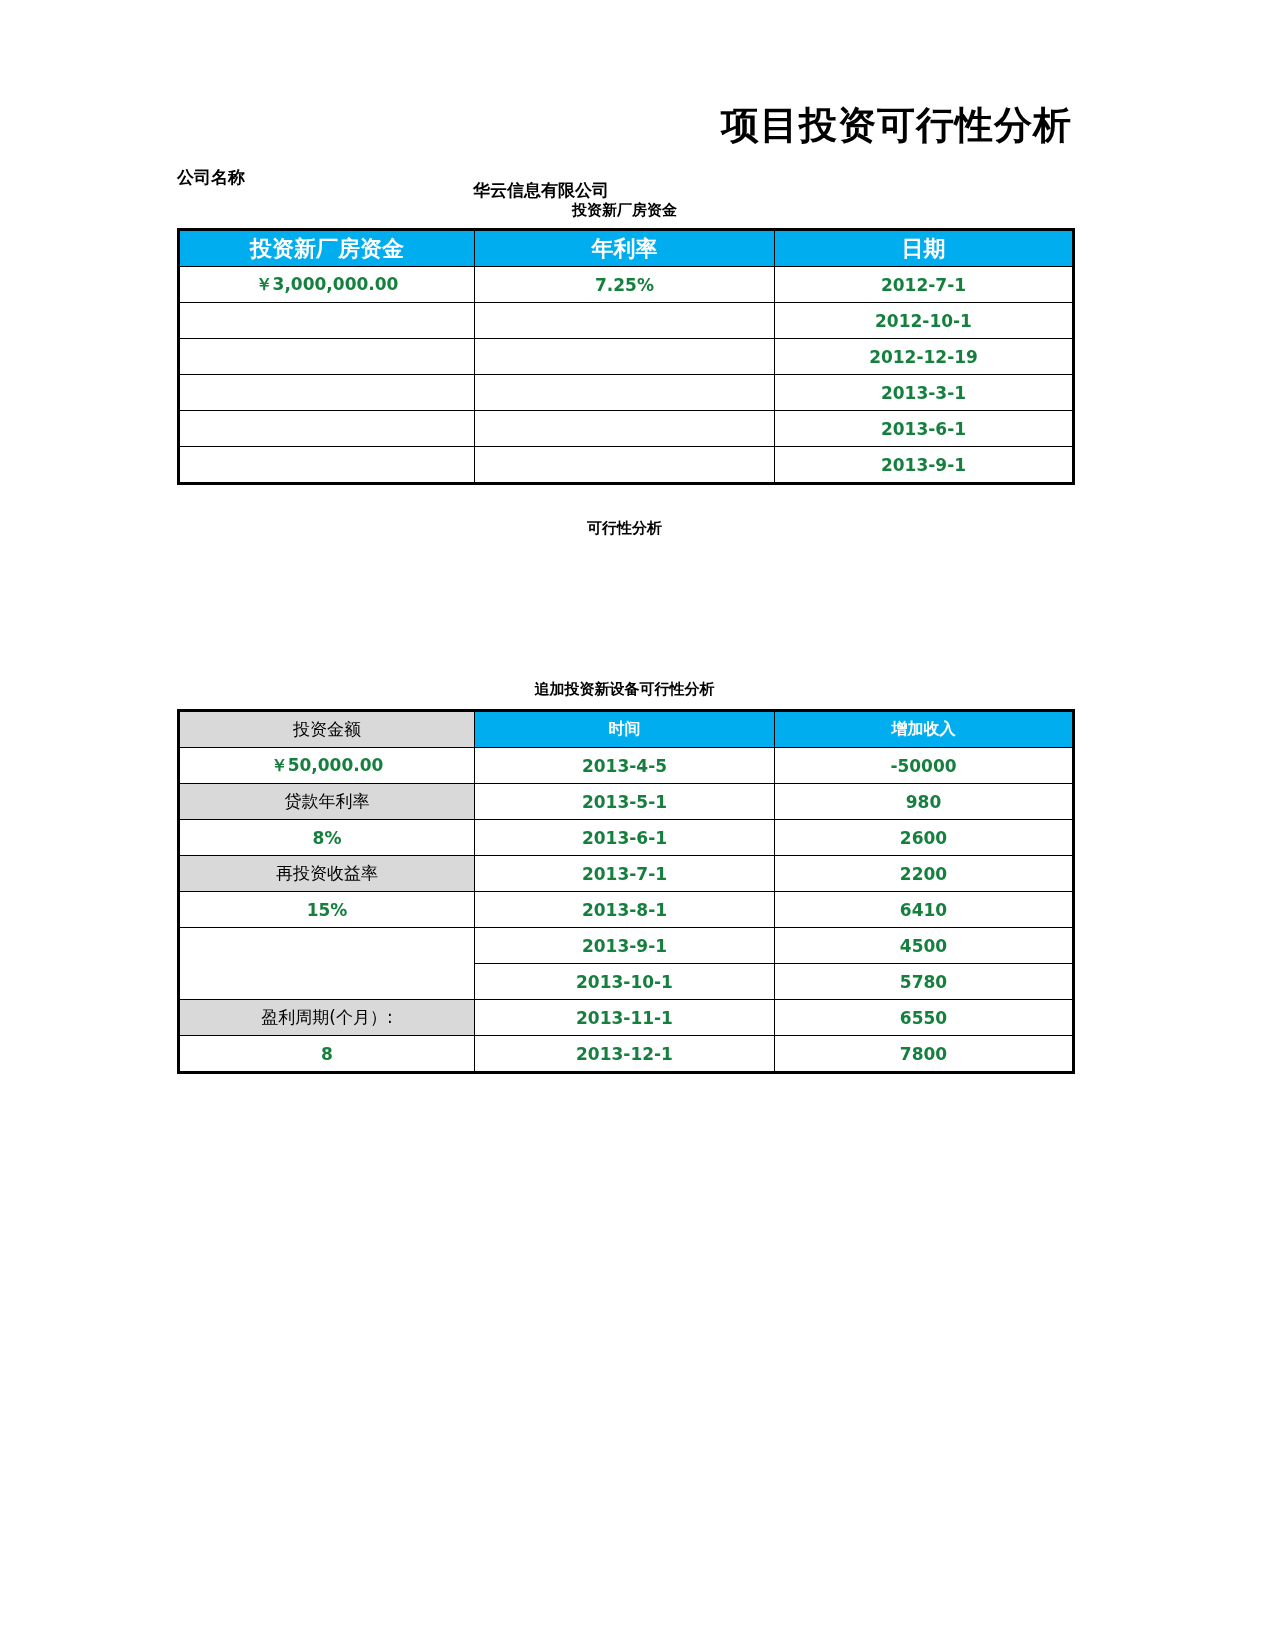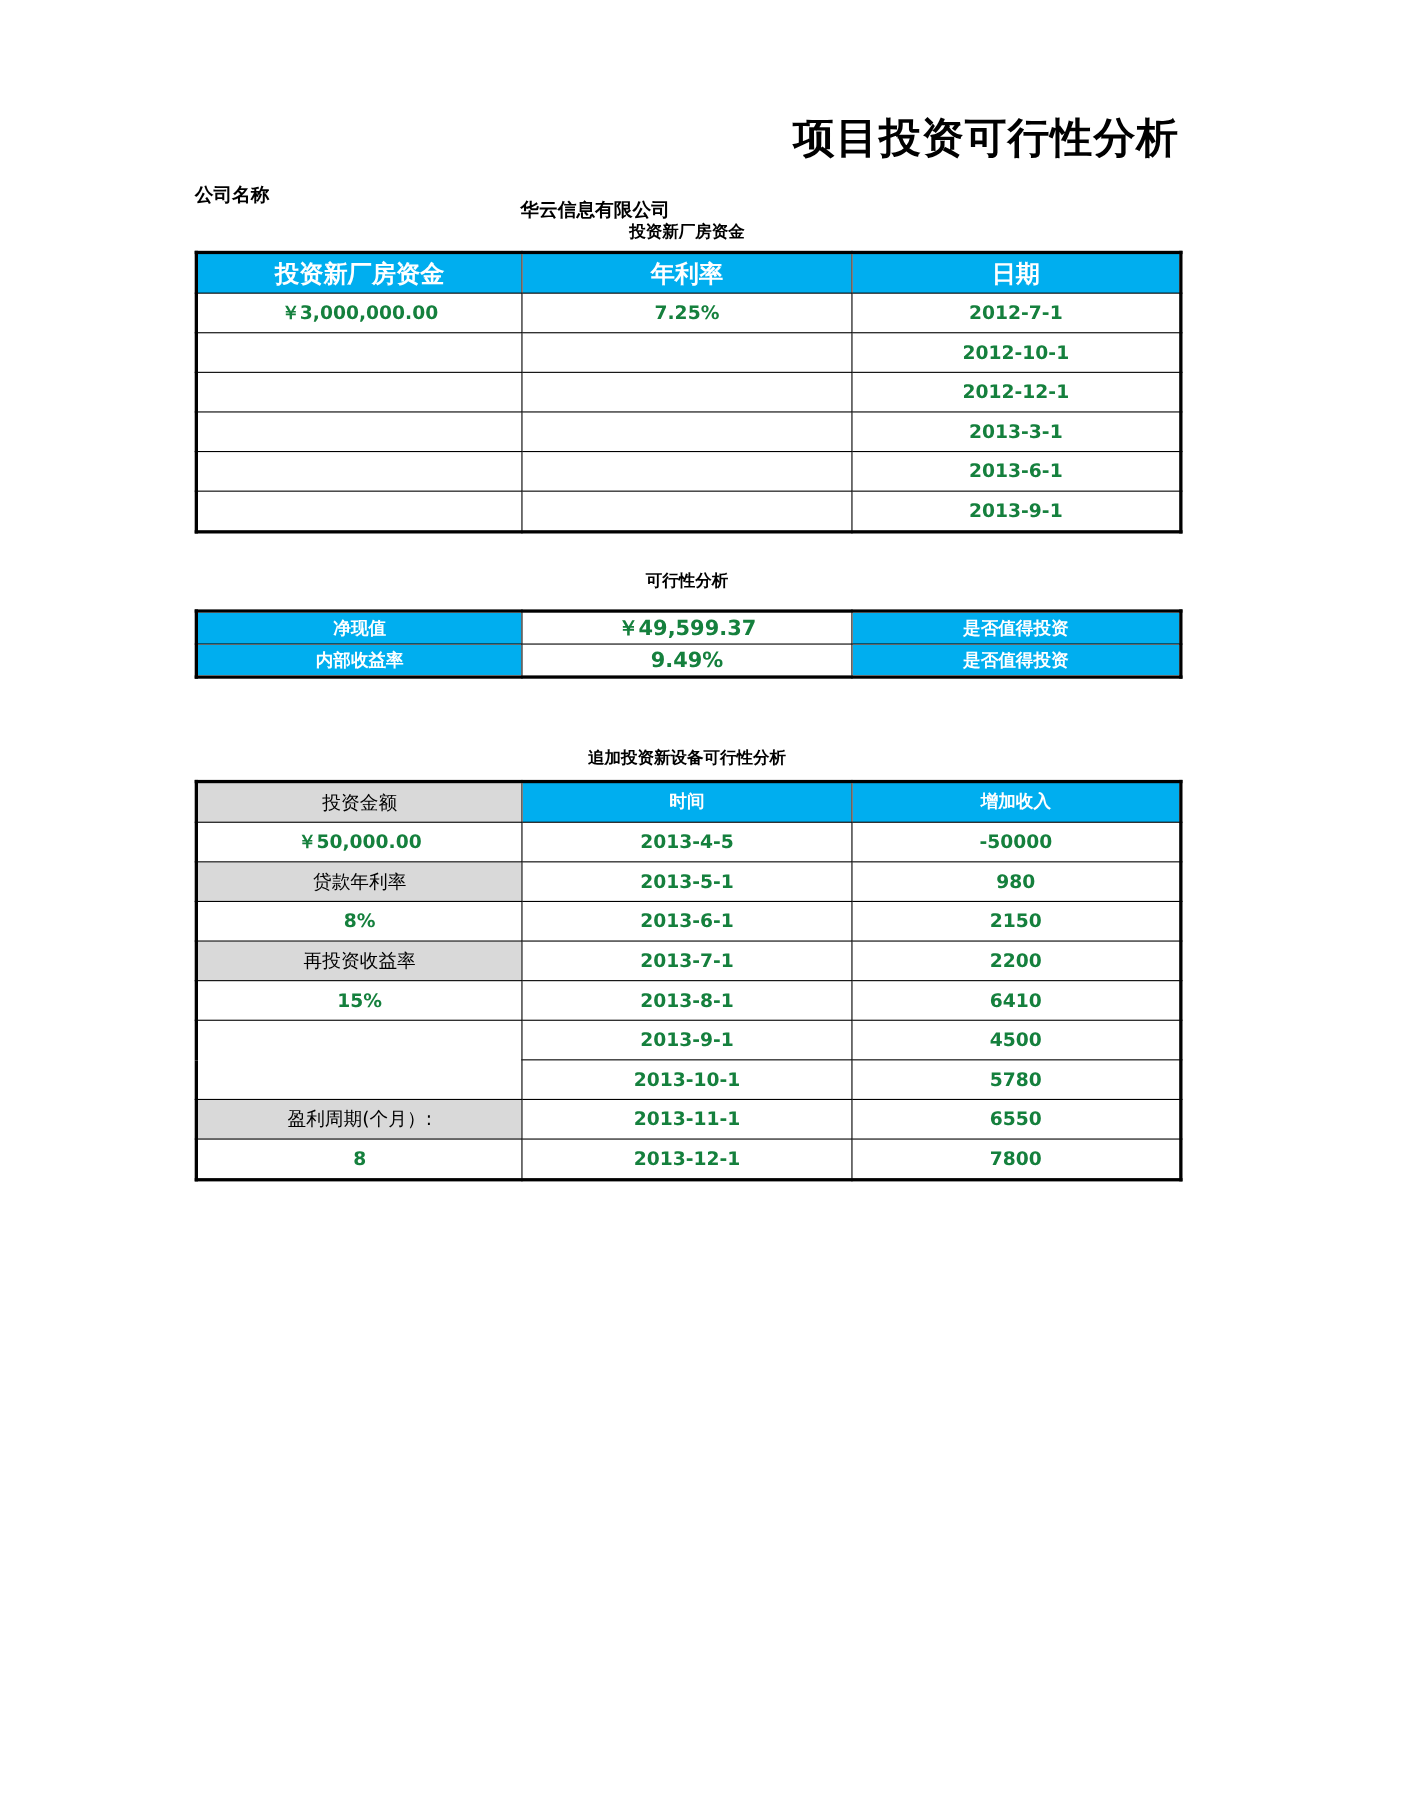--- a/index.html
+++ b/index.html
@@ -167,21 +167,21 @@
         <td>2012-7-1</td>
       </tr>
       <tr>
         <td class="empty-cell"></td>
         <td class="empty-cell"></td>
         <td>2012-10-1</td>
       </tr>
       <tr>
         <td class="empty-cell"></td>
         <td class="empty-cell"></td>
-        <td>2012-12-1</td>
+        <td>2012-12-19</td>
       </tr>
       <tr>
         <td class="empty-cell"></td>
         <td class="empty-cell"></td>
         <td>2013-3-1</td>
       </tr>
       <tr>
         <td class="empty-cell"></td>
         <td class="empty-cell"></td>
         <td>2013-6-1</td>
@@ -189,39 +189,20 @@
       <tr>
         <td class="empty-cell"></td>
         <td class="empty-cell"></td>
         <td>2013-9-1</td>
       </tr>
     </tbody>
   </table>
 
   <div class="section-caption" id="cap-feas">可行性分析</div>
 
-  <table class="xtable" id="tbl-feas">
-    <colgroup>
-        <col class="c1">
-        <col class="c2">
-        <col class="c3">
-      </colgroup>
-    <tbody>
-      <tr>
-        <td class="hdr-blue-sm">净现值</td>
-        <td>￥49,599.37</td>
-        <td class="hdr-blue-sm">是否值得投资</td>
-      </tr>
-      <tr>
-        <td class="hdr-blue-sm">内部收益率</td>
-        <td>9.49%</td>
-        <td class="hdr-blue-sm">是否值得投资</td>
-      </tr>
-    </tbody>
-  </table>
 
   <div class="section-caption" id="cap-equip">追加投资新设备可行性分析</div>
 
   <table class="xtable" id="tbl-equip">
     <colgroup>
         <col class="c1">
         <col class="c2">
         <col class="c3">
       </colgroup>
     <tbody>
@@ -236,21 +217,21 @@
         <td>-50000</td>
       </tr>
       <tr>
         <td class="hdr-gray">贷款年利率</td>
         <td>2013-5-1</td>
         <td>980</td>
       </tr>
       <tr>
         <td class="plain">8%</td>
         <td>2013-6-1</td>
-        <td>2150</td>
+        <td>2600</td>
       </tr>
       <tr>
         <td class="hdr-gray">再投资收益率</td>
         <td>2013-7-1</td>
         <td>2200</td>
       </tr>
       <tr>
         <td class="plain">15%</td>
         <td>2013-8-1</td>
         <td>6410</td>

